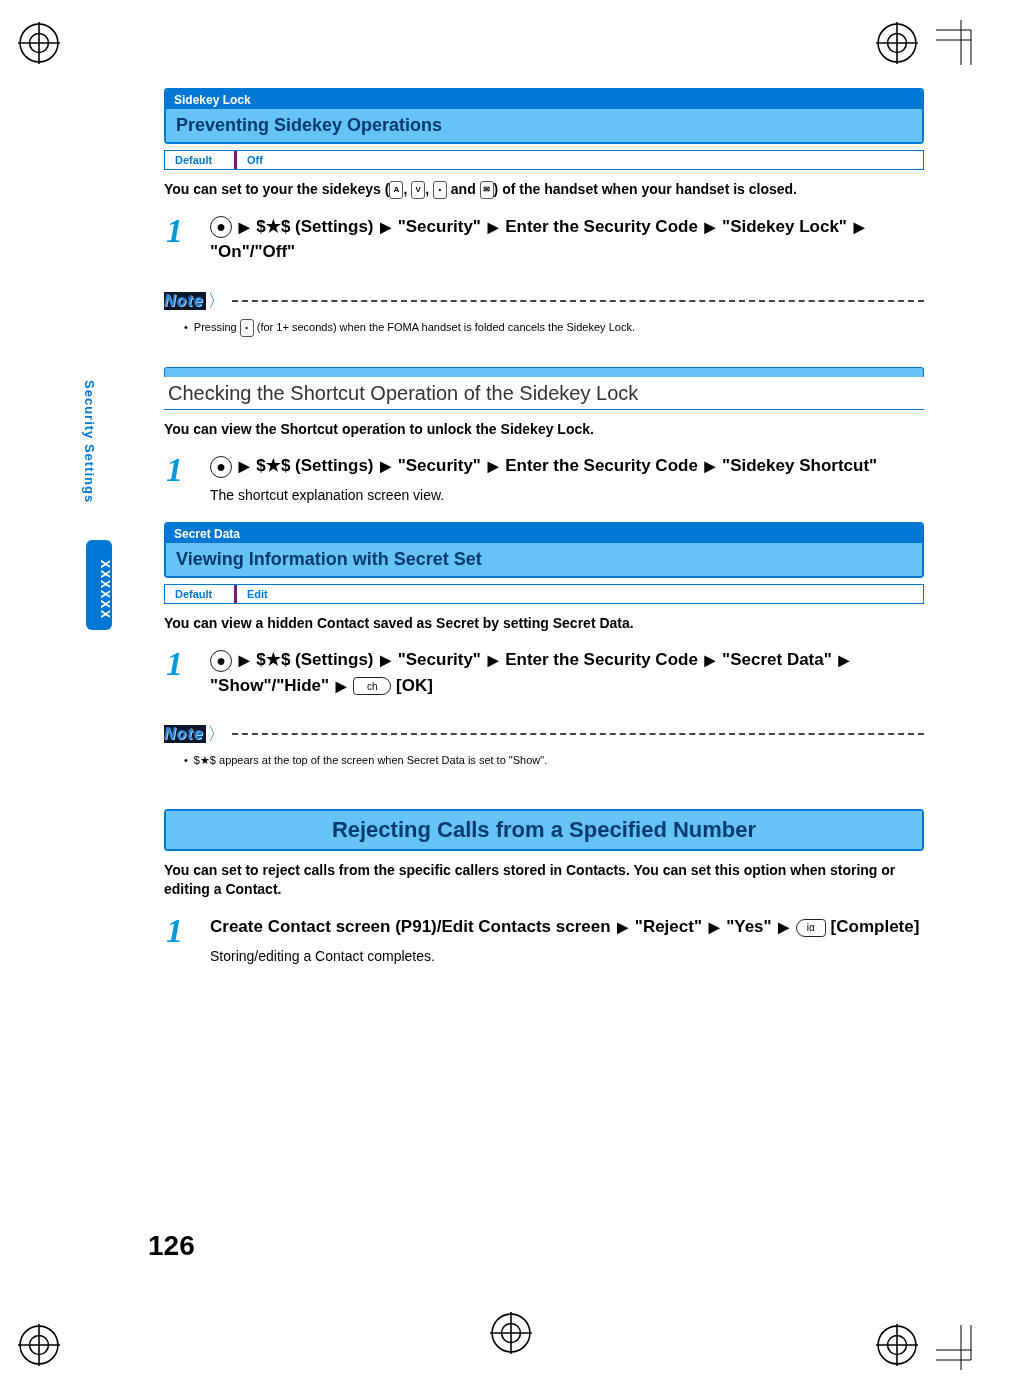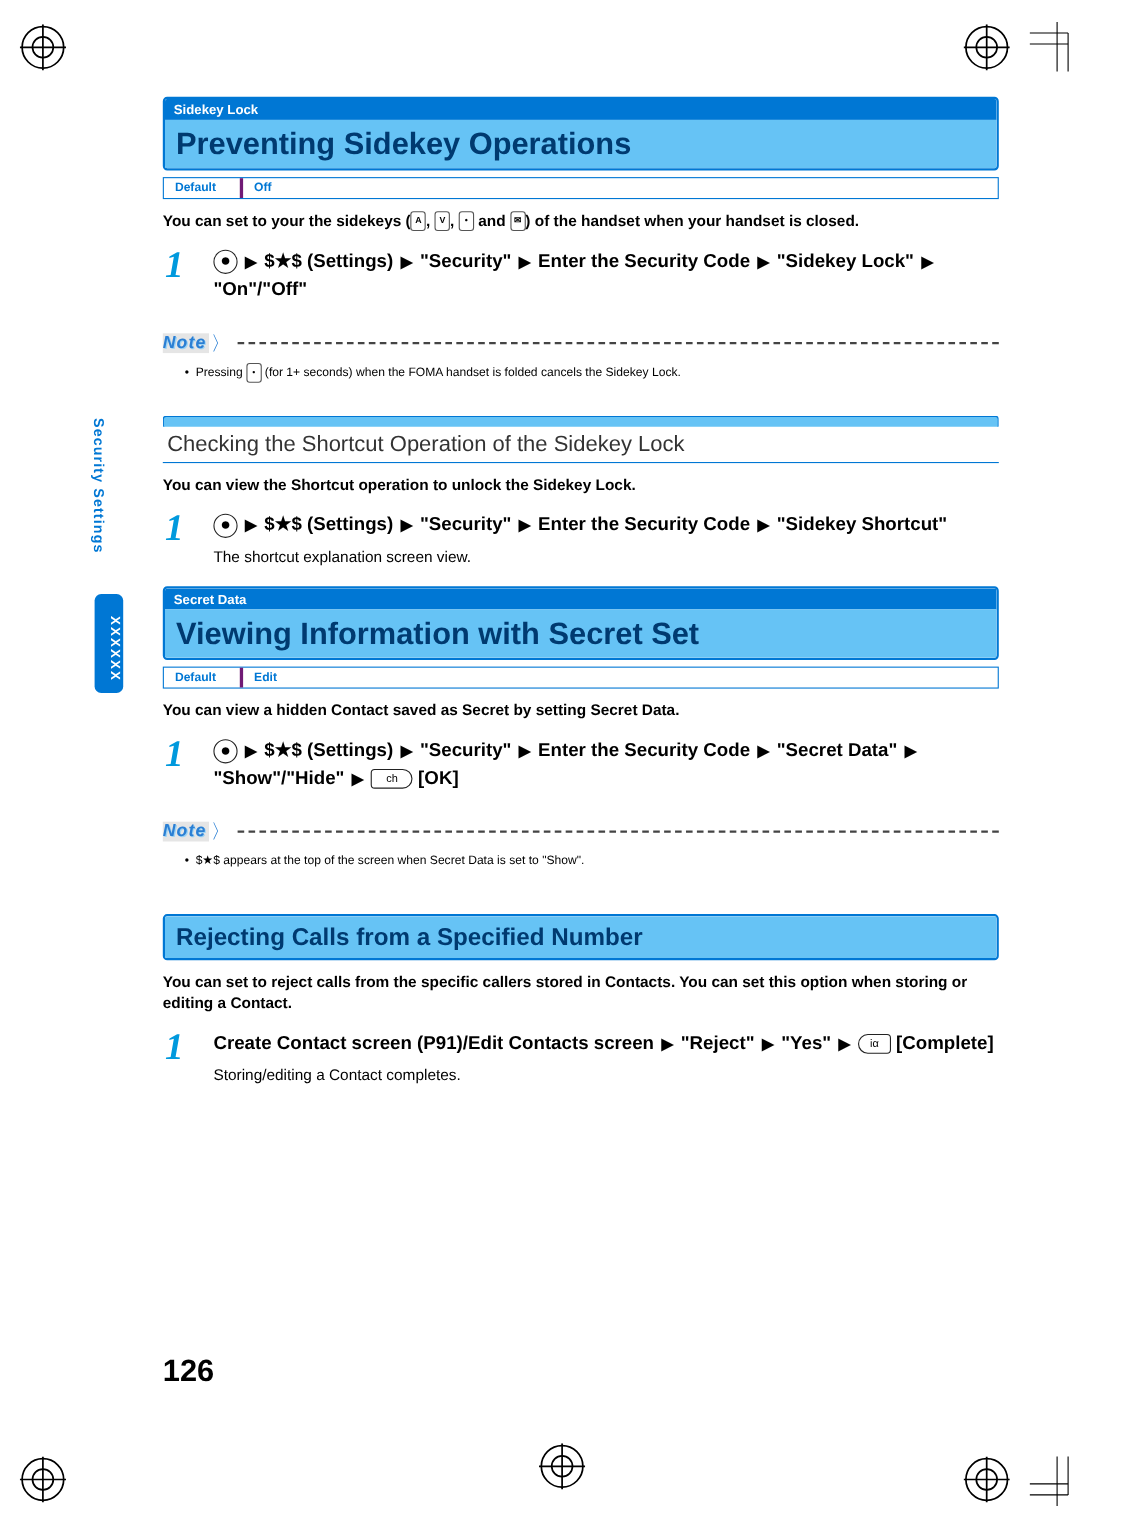--- a/index.html
+++ b/index.html
@@ -1,26 +1,26 @@
 <!DOCTYPE html>
 <html><head>
 <meta charset="utf-8">
 <style>
   * { box-sizing: border-box; margin: 0; padding: 0; }
   body { width: 1028px; height: 1394px; background: #fff; font-family: Arial, Helvetica, sans-serif; position: relative; color: #000; }
   .reg-mark { position: absolute; width: 42px; height: 42px; }
   .reg-mark svg { width: 100%; height: 100%; }
   .crop-mark { position: absolute; }
-  .page { position: absolute; left: 148px; top: 88px; width: 760px; }
+  .page { position: absolute; left: 164px; top: 88px; width: 760px; }
   
   .section-banner { border: 2px solid #0077d4; border-radius: 4px; background: #fff; overflow: hidden; margin-bottom: 6px; }
   .section-banner .tag { background: #0077d4; color: #fff; font-size: 12px; font-weight: bold; padding: 3px 8px 2px 8px; }
-  .section-banner .title { background: #66c3f5; color: #003a70; font-size: 28px; font-weight: bold; padding: 6px 10px; }
-  
-  .section-banner-plain { border: 2px solid #0077d4; border-radius: 4px; background: #fff; overflow: hidden; margin-top: 40px; margin-bottom: 6px; }
+  .section-banner .title { background: #66c3f5; color: #003a70; font-size: 18px; font-weight: bold; padding: 6px 10px; }
+  
+  .section-banner-plain { border: 2px solid #0077d4; border-radius: 4px; background: #fff; overflow: hidden; margin-top: 40px; margin-bottom: 6px; text-align: center; }
   .section-banner-plain .title { background: #66c3f5; color: #003a70; font-size: 22px; font-weight: bold; padding: 6px 10px; }
   
   .sub-banner { margin-top: 30px; background: #fff; }
   .sub-banner .stripe { height: 10px; background: #66c3f5; border: 1px solid #0077d4; border-bottom: none; border-radius: 3px 3px 0 0; }
   .sub-banner .subtitle { color: #333; font-size: 20px; padding: 5px 4px 4px 4px; border-bottom: 1px solid #0077d4; }
   
   .default-row { display: flex; border: 1px solid #0077d4; font-size: 11px; font-weight: bold; color: #0077d4; }
   .default-row .label { padding: 3px 10px; border-right: 3px solid #701a75; min-width: 72px; }
   .default-row .value { padding: 3px 10px; flex: 1; }
   
@@ -33,21 +33,21 @@
   
   .keyicon { display: inline-flex; align-items: center; justify-content: center; min-width: 18px; height: 20px; border: 1px solid #222; border-radius: 4px; font-size: 10px; vertical-align: middle; background: #fff; padding: 0 3px; font-weight: normal;}
   .keyicon.round { border-radius: 50%; width: 22px; height: 22px; font-size: 16px; font-weight: bold;}
   .keyicon.softleft { border-radius: 10px 4px 4px 10px; width: 30px; height: 18px; position: relative; }
   .keyicon.softright { border-radius: 4px 10px 10px 4px; width: 38px; height: 18px; position: relative; }
   .kicon-inner { font-size: 10px; }
   
   .arrow { display: inline-block; font-size: 14px; margin: 0 2px; }
   
   .note-head { display: flex; align-items: center; margin-top: 24px; }
-  .note-label { color: #2a7fd4; font-weight: bold; font-style: italic; font-size: 16px; background: #e5e5e5; padding-right: 2px; text-shadow: 1px 1px 0 #9cd3f5; letter-spacing: 1px;}
+  .note-label { color: #2a7fd4; font-weight: bold; font-style: italic; font-size: 16px; background: #0f172a; padding-right: 2px; text-shadow: 1px 1px 0 #9cd3f5; letter-spacing: 1px;}
   .note-chevron { color: #2a7fd4; font-size: 18px; margin-left: 2px; }
   .note-line { flex: 1; border-top: 2px dashed #444; margin-left: 6px; height: 0; }
   .note-bullet { font-size: 11px; margin: 6px 0 30px 20px; line-height: 1.5; }
   .note-bullet .dot { margin-right: 6px; }
 
   .side-tab { position: absolute; left: 82px; top: 380px; writing-mode: vertical-rl; color: #0077d4; font-weight: bold; font-size: 13px; letter-spacing: 1px; }
   .side-tab-page { position: absolute; left: 86px; top: 540px; width: 26px; height: 90px; background: #0077d4; border-radius: 6px; color: #fff; writing-mode: vertical-rl; text-align: center; font-size: 12px; font-weight: bold; padding-top: 10px; letter-spacing: 2px;}
   
   .page-number { position: absolute; left: 148px; top: 1230px; font-size: 28px; font-weight: bold; font-family: Arial, sans-serif; color: #000; }
 

